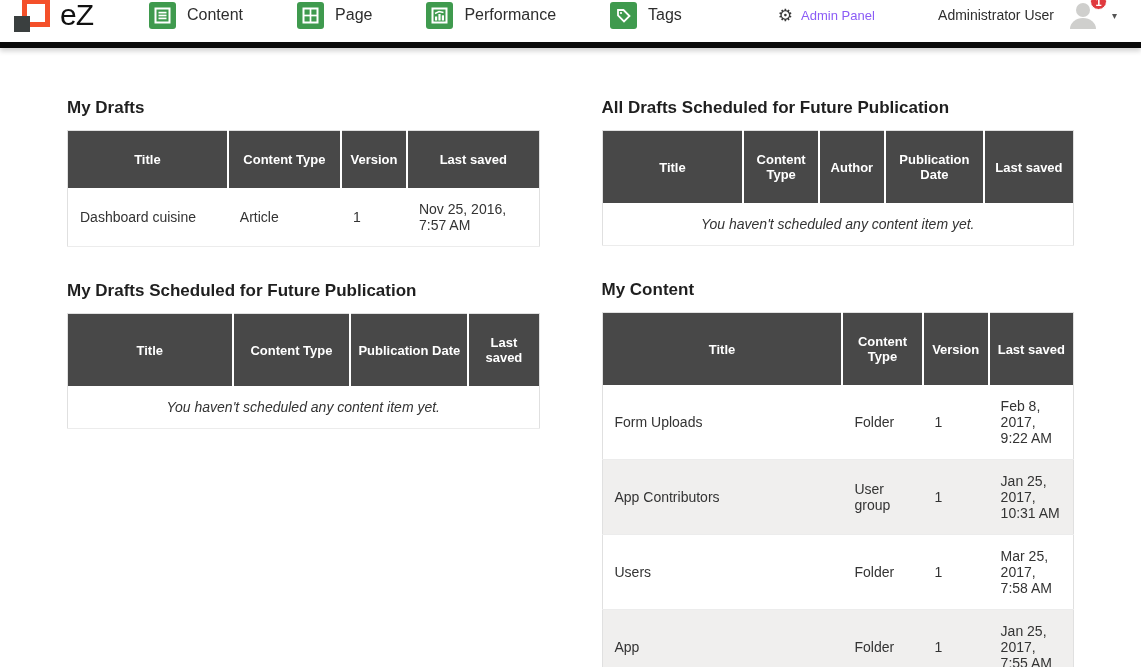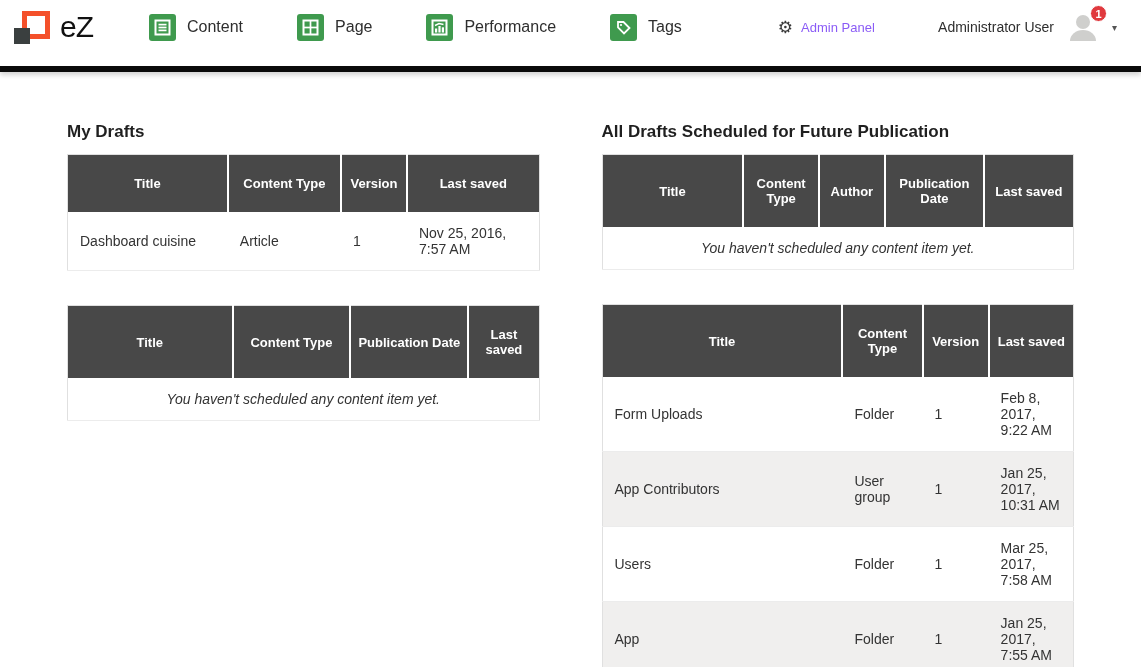--- a/index.html
+++ b/index.html
@@ -6,21 +6,21 @@
   html, body { width:1141px; height:667px; }
   body {
     font-family:"Liberation Sans", sans-serif;
     background:#ffffff;
     color:#333;
     overflow:hidden;
   }
 
   
   .navbar {
-    height:72px;
+    height:48px;
     background:#fff;
     display:flex;
     align-items:center;
     padding:0 24px 12px 14px;
     border-bottom:6px solid #0a0a0a;
     box-shadow:0 3px 5px rgba(0,0,0,0.18);
     position:relative;
     z-index:5;
   }
   .logo { display:flex; align-items:center; margin-right:56px; cursor:pointer; }
@@ -217,20 +217,21 @@
               <tr>
                 <td>Dashboard cuisine</td>
                 <td>Article</td>
                 <td>1</td>
                 <td>Nov 25, 2016, 7:57 AM</td>
               </tr>
             </tbody>
           </table>
       </div>
       <div class="panel">
+        <div class="panel-title">My Drafts Scheduled for Future Publication</div>
         <table class="tbl-my-sched">
             <thead>
               <tr>
                 <th>Title</th>
                 <th>Content Type</th>
                 <th>Publication Date</th>
                 <th>Last saved</th>
               </tr>
             </thead>
             <tbody>
@@ -256,20 +257,21 @@
               </tr>
             </thead>
             <tbody>
               <tr>
                 <td colspan="5" class="empty-msg">You haven't scheduled any content item yet.</td>
               </tr>
             </tbody>
           </table>
       </div>
       <div class="panel">
+        <div class="panel-title">My Content</div>
         <table class="tbl-my-content">
             <thead>
               <tr>
                 <th>Title</th>
                 <th>Content Type</th>
                 <th>Version</th>
                 <th>Last saved</th>
               </tr>
             </thead>
             <tbody>

